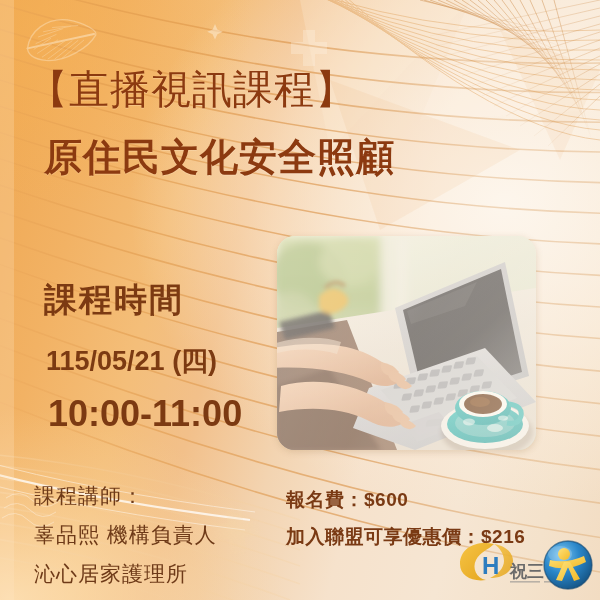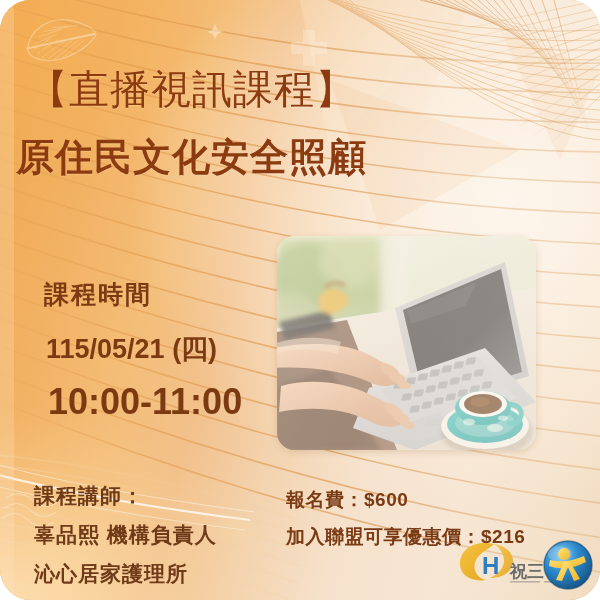--- a/index.html
+++ b/index.html
@@ -9,21 +9,20 @@
     background: #ffffff;
   }
   #poster {
     position: relative;
     width: 600px;
     height: 600px;
     overflow: hidden;
     font-family: "Liberation Sans", "DejaVu Sans", sans-serif;
     background: #F0AD5B;
     user-select: none;
-    border-radius: 31px;
   }
 
   
   .bg-layer { position: absolute; inset: 0; }
 
   .bg-base {
     background:
       linear-gradient(105deg,
         #EFA64F 0%,
         #F2B264 17%,
@@ -74,33 +73,33 @@
     padding-left: 28px;
     white-space: nowrap;
     text-shadow: 0 1px 0 rgba(255,255,255,0.18);
   }
   .title-line2 {
     color: #8C3A10;
     font-size: 38px;
     font-weight: bold;
     letter-spacing: 1px;
     line-height: 1.2;
-    padding-left: 16px;
+    padding-left: 44px;
     margin-top: 22px;
     white-space: nowrap;
     text-shadow: 0 1px 0 rgba(255,255,255,0.16);
   }
 
   .schedule {
     position: absolute;
     left: 44px; top: 278px;
     color: #7C3A12;
   }
   .sched-label {
-    font-size: 25px;
+    font-size: 33px;
     font-weight: bold;
     letter-spacing: 2px;
     margin-bottom: 16px;
   }
   .sched-date {
     font-size: 27px;
     font-weight: bold;
     letter-spacing: 0px;
     margin-bottom: 14px;
     margin-left: 2px;
@@ -114,21 +113,21 @@
     white-space: nowrap;
   }
 
   .lecturer {
     position: absolute;
     left: 34px; top: 482px;
     color: #6E3A18;
   }
   .lect-row {
     font-size: 21px;
-    font-weight: bold;
+    font-weight: normal;
     letter-spacing: 1px;
     margin-bottom: 11px;
     white-space: nowrap;
   }
   .lect-row:last-child { margin-bottom: 0; }
 
   .pricing {
     position: absolute;
     left: 286px; top: 487px;
     color: #7A3A14;

